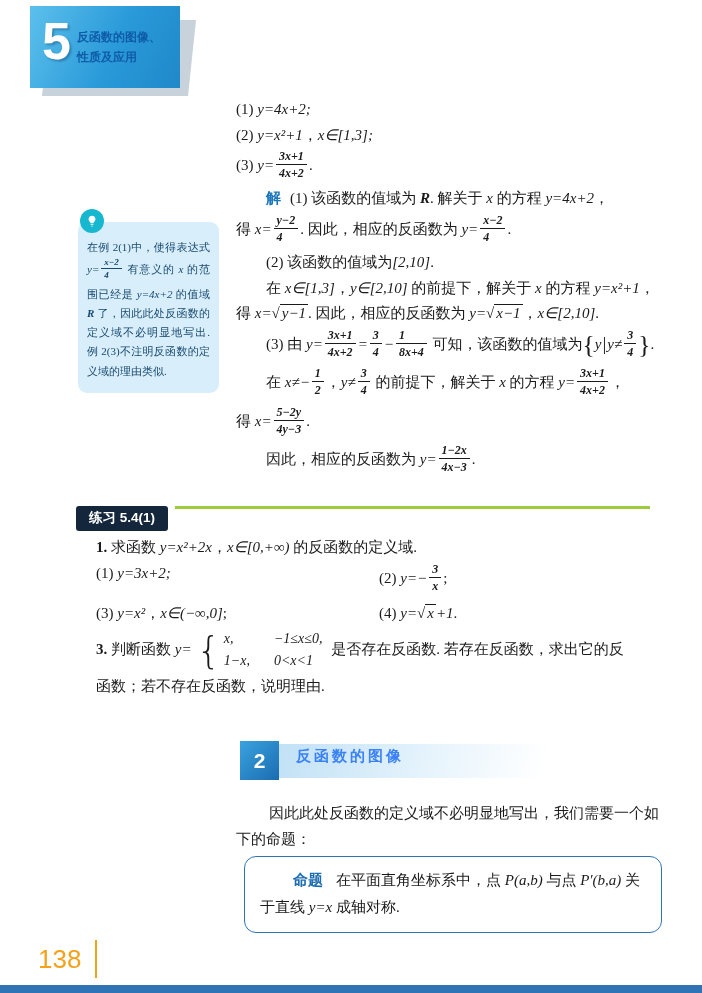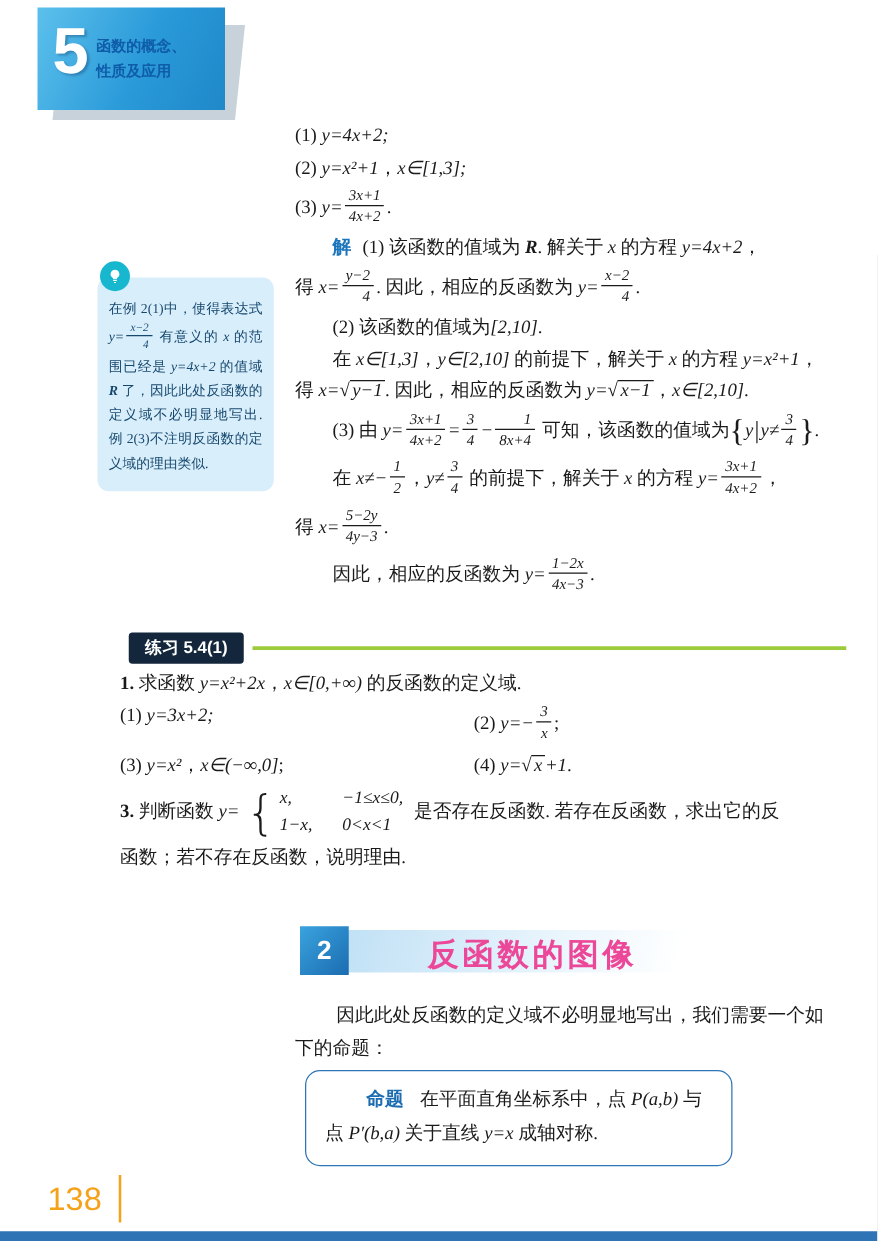--- a/index.html
+++ b/index.html
@@ -26,65 +26,65 @@
 
   .ex-badge { display:inline-block; background:#f0662d; color:#fff; font-family:"Liberation Sans", sans-serif; font-size:13.5px; font-weight:bold; padding:1px 9px 2px; border-radius:4px; margin-right:10px; vertical-align:1px; }
   .solve-badge { color:#1b75bb; font-weight:bold; font-family:"Liberation Sans", sans-serif; margin-right:9px; }
 
   
   .seg-m { font-family:"Liberation Serif", serif; font-style:italic; }
   .seg-bold { font-weight:bold; }
   .seg-b { font-weight:bold; }
   .seg-lb { font-size:1.7em; vertical-align:-0.14em; line-height:1; }
   .seg-tall { font-size:1.3em; vertical-align:-0.08em; padding:0 1px; }
-  .fr { display:inline-block; vertical-align:middle; text-align:right; margin:1px 2px; transform:translateY(-2px); }
+  .fr { display:inline-block; vertical-align:middle; text-align:left; margin:1px 2px; transform:translateY(-2px);font-weight:bold; }
   .fr-n { display:block; font-size:12px; line-height:1.35; padding:0 3px; border-bottom:1px solid currentColor; font-style:italic; font-family:"Liberation Serif", serif; }
   .fr-d { display:block; font-size:12px; line-height:1.35; padding:0 3px; font-style:italic; font-family:"Liberation Serif", serif; }
   .sq { display:inline-block; white-space:nowrap; }
   .sq-sign { font-style:normal; }
   .sq-body { border-top:1px solid currentColor; font-style:italic; font-family:"Liberation Serif", serif; padding:0 2px;margin-top:25px; }
   .cases { display:inline-flex; align-items:center; vertical-align:middle; margin:0 5px; transform:translateY(-1px); }
   .cases-brace { font-family:"DejaVu Sans", sans-serif; font-size:38px; font-weight:200; line-height:.9; margin-right:3px; }
   .cases-grid { display:inline-grid; grid-template-columns:auto auto; column-gap:24px; row-gap:1px; font-size:14px; text-align:left; }
 
   
-  .exercise-band { position:absolute; left:103px; top:506px; width:574px; display:flex; align-items:center; }
+  .exercise-band { position:absolute; left:76px; top:506px; width:574px; display:flex; align-items:flex-start; }
   .exercise-badge { background:#13263b; color:#fff; font-family:"Liberation Sans", sans-serif; font-size:13.5px; font-weight:bold; padding:3px 13px 4px; border-radius:3px; white-space:nowrap; }
   .exercise-rule { flex:1; height:3px; background:#9ccb3b; margin-left:7px; }
   .exercise-body { position:absolute; left:96px; top:536px; width:566px; font-size:15px; }
   .ex-grid { display:grid; grid-template-columns:1fr 1fr; margin:2px 0; }
 
   
   .sec2 { position:absolute; left:240px; top:741px; width:320px; height:40px; }
   .sec2-band { position:absolute; left:26px; top:3px; width:280px; height:34px; background:linear-gradient(90deg,#bfe0f5 0%,#e7f4fc 60%,#ffffff 100%); transform:skewX(-14deg); }
   .sec2-num { position:absolute; left:0; top:0; width:39px; height:39px; background:linear-gradient(135deg,#3aa3de,#1b6cb0); color:#fff; font-family:"Liberation Sans", sans-serif; font-size:21px; font-weight:bold; display:flex; align-items:center; justify-content:center; }
-  .sec2-title { position:absolute; left:56px; top:6px; color:#ec4899; font-family:"Liberation Sans", sans-serif; font-weight:bold; font-size:25px; letter-spacing:3px; white-space:nowrap;margin-left:46px; }
+  .sec2-title { position:absolute; left:56px; top:6px; color:#3b82f6; font-family:"Liberation Sans", sans-serif; font-weight:bold; font-size:15px; letter-spacing:3px; white-space:nowrap; }
 
   .sec2-para { position:absolute; left:236px; top:800px; width:428px; font-size:15px; line-height:1.75; text-indent:2.2em; }
 
-  .prop-box { position:absolute; left:244px; top:856px; width:342px; border:1.5px solid #2e75b6; border-radius:12px; padding:9px 15px 11px; font-size:15px; line-height:1.8; }
+  .prop-box { position:absolute; left:244px; top:856px; width:418px; border:1.5px solid #2e75b6; border-radius:12px; padding:9px 15px 11px; font-size:15px; line-height:1.8; }
   .prop-para { text-indent:2.2em; }
   .prop-label { color:#1b6cb0; font-weight:bold; font-family:"Liberation Sans", sans-serif; margin-right:13px; }
 
   
   .page-num { position:absolute; left:38px; top:944px; color:#f5a21b; font-family:"Liberation Sans", sans-serif; font-size:26px; }
   .page-num-rule { position:absolute; left:95px; top:940px; width:2px; height:38px; background:#f5a21b; }
   .bottom-bar { position:absolute; left:0; top:985px; width:702px; height:8px; background:#2f74b5; }
 </style>
 </head>
 <body>
 
 <div class="page">
 
   <div class="chapter">
     <div class="chapter-shadow"></div>
     <div class="chapter-main">
       <div class="chapter-num">5</div>
       <div class="chapter-title">
-        <div>函数的概念、</div>
+        <div>反函数的图像、</div>
         <div>性质及应用</div>
       </div>
     </div>
   </div>
 
   <div class="note">
     <div class="note-icon">
       <svg width="14" height="14" viewBox="0 0 24 24">
           <path fill="#ffffff" d="M12 3a6 6 0 0 0-3.6 10.8c.7.55 1.1 1.3 1.1 2.2h5c0-.9.4-1.65 1.1-2.2A6 6 0 0 0 12 3zm-2.5 14h5v1.4h-5zM10.6 20h2.8v1.3h-2.8z"></path>
         </svg>

